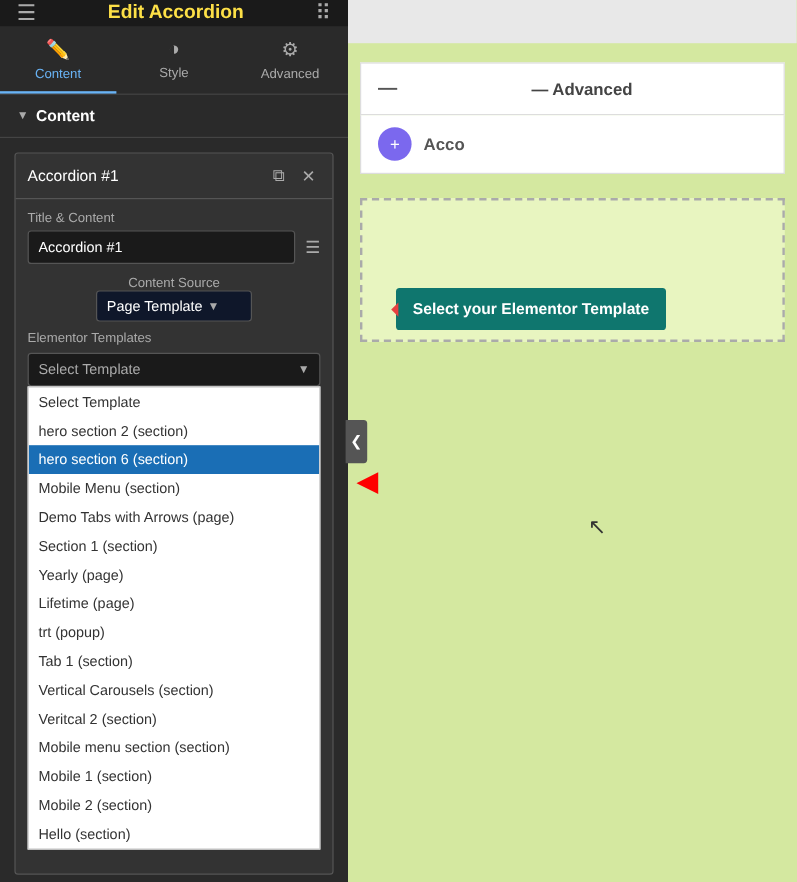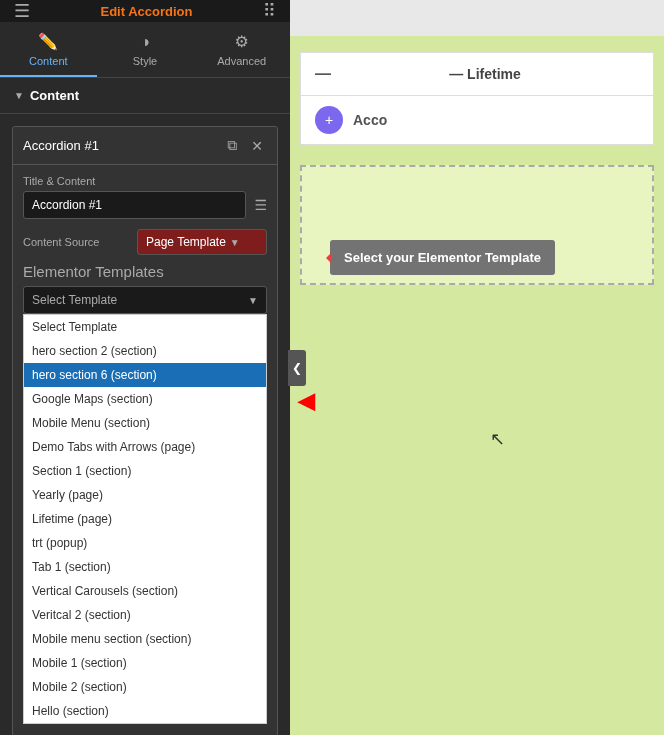--- a/index.html
+++ b/index.html
@@ -19,22 +19,22 @@
     
     .panel-header {
       background: #1a1a1a;
       display: flex;
       align-items: center;
       justify-content: space-between;
       padding: 0 14px;
       height: 48px;
     }
     .panel-header-title {
-      color: #f97316;
-      font-size: 13px;
+      color: #fde047;
+      font-size: 16px;
       font-weight: bold;
     }
     .hamburger-icon, .grid-icon {
       color: #aaa;
       font-size: 18px;
       cursor: pointer;
     }
 
     
     .panel-tabs {
@@ -142,47 +142,48 @@
       color: #aaa;
       font-size: 14px;
     }
 
     
     .content-source-row {
       display: flex;
       align-items: center;
       justify-content: space-between;
       margin-bottom: 8px;
+      flex-direction: column;
     }
     .content-source-label {
       color: #aaa;
       font-size: 11px;
     }
     .source-select {
-      background: #7f1d1d;
+      background: #0f172a;
       border: 1px solid #555;
       color: #fff;
       font-size: 12px;
       padding: 5px 8px;
       border-radius: 3px;
       cursor: pointer;
       display: flex;
       align-items: center;
       gap: 4px;
       min-width: 130px;
     }
     .source-select-arrow {
       font-size: 10px;
       color: #aaa;
     }
 
     
     .templates-label {
       color: #aaa;
-      font-size: 15px;
+      font-size: 11px;
       margin-bottom: 6px;
     }
 
     
     .select-wrapper {
       position: relative;
       margin-bottom: 0;
     }
     .select-bar {
       background: #1a1a1a;
@@ -313,21 +314,21 @@
       font-size: 12px;
       border-radius: 0 3px 3px 0;
       z-index: 10;
     }
 
     
     .callout {
       position: absolute;
       top: 240px;
       left: 40px;
-      background: #737373;
+      background: #0f766e;
       color: #fff;
       padding: 10px 14px;
       font-size: 13px;
       font-weight: bold;
       border-radius: 3px;
       white-space: nowrap;
       z-index: 100;
     }
     .callout::before {
       content: '';
@@ -412,21 +413,20 @@
           </div>
 
           <div class="dropdown-list">
             <div class="dropdown-item">Select Template</div>
             <div class="dropdown-item dropdown-item-with-arrow">
               <span>hero section 2 (section)</span>
             </div>
             <div class="dropdown-item selected dropdown-item-with-arrow">
               <span>hero section 6 (section)</span>
             </div>
-            <div class="dropdown-item">Google Maps (section)</div>
             <div class="dropdown-item">Mobile Menu (section)</div>
             <div class="dropdown-item">Demo Tabs with Arrows (page)</div>
             <div class="dropdown-item">Section 1 (section)</div>
             <div class="dropdown-item">Yearly (page)</div>
             <div class="dropdown-item">Lifetime (page)</div>
             <div class="dropdown-item">trt (popup)</div>
             <div class="dropdown-item">Tab 1 (section)</div>
             <div class="dropdown-item">Vertical Carousels (section)</div>
             <div class="dropdown-item">Veritcal 2 (section)</div>
             <div class="dropdown-item">Mobile menu section (section)</div>
@@ -441,21 +441,21 @@
   </div>
 
 </div>
 
 <div class="right-panel">
 
   <div class="right-top-bar"></div>
 
   <div class="accordion-block" style="margin-top:16px;">
     <span class="accordion-minus">—</span>
-    <span class="accordion-block-label">— Lifetime</span>
+    <span class="accordion-block-label">— Advanced</span>
     <span></span>
   </div>
 
   <div class="accordion-plus-row">
     <span class="accordion-plus-icon">+</span>
     <span class="accordion-plus-text">Acco</span>
   </div>
 
   <div class="dashed-box"></div>
 

